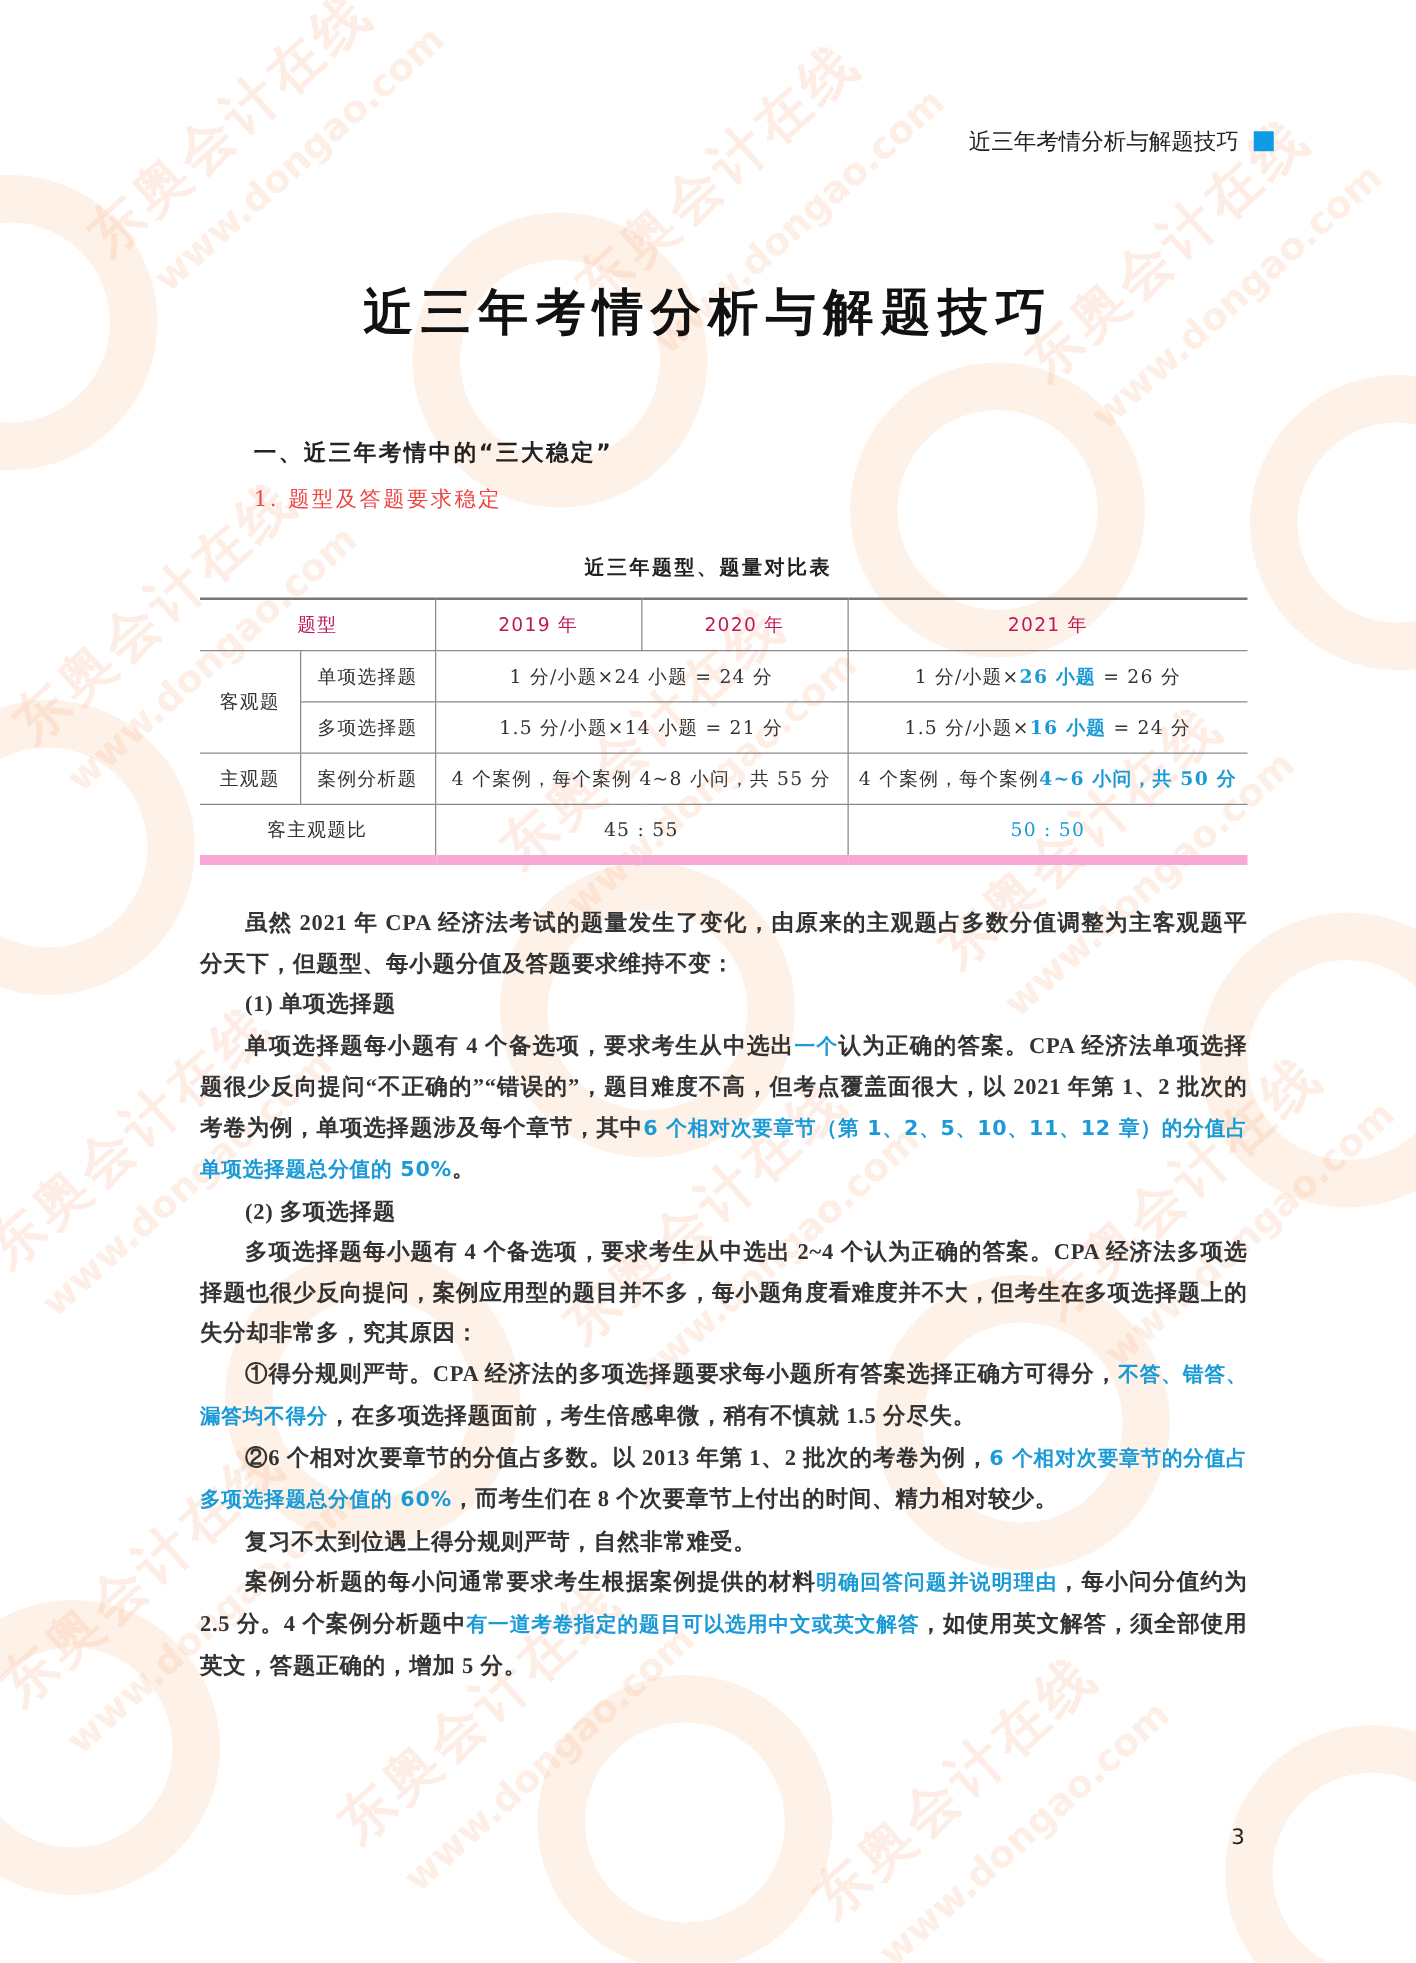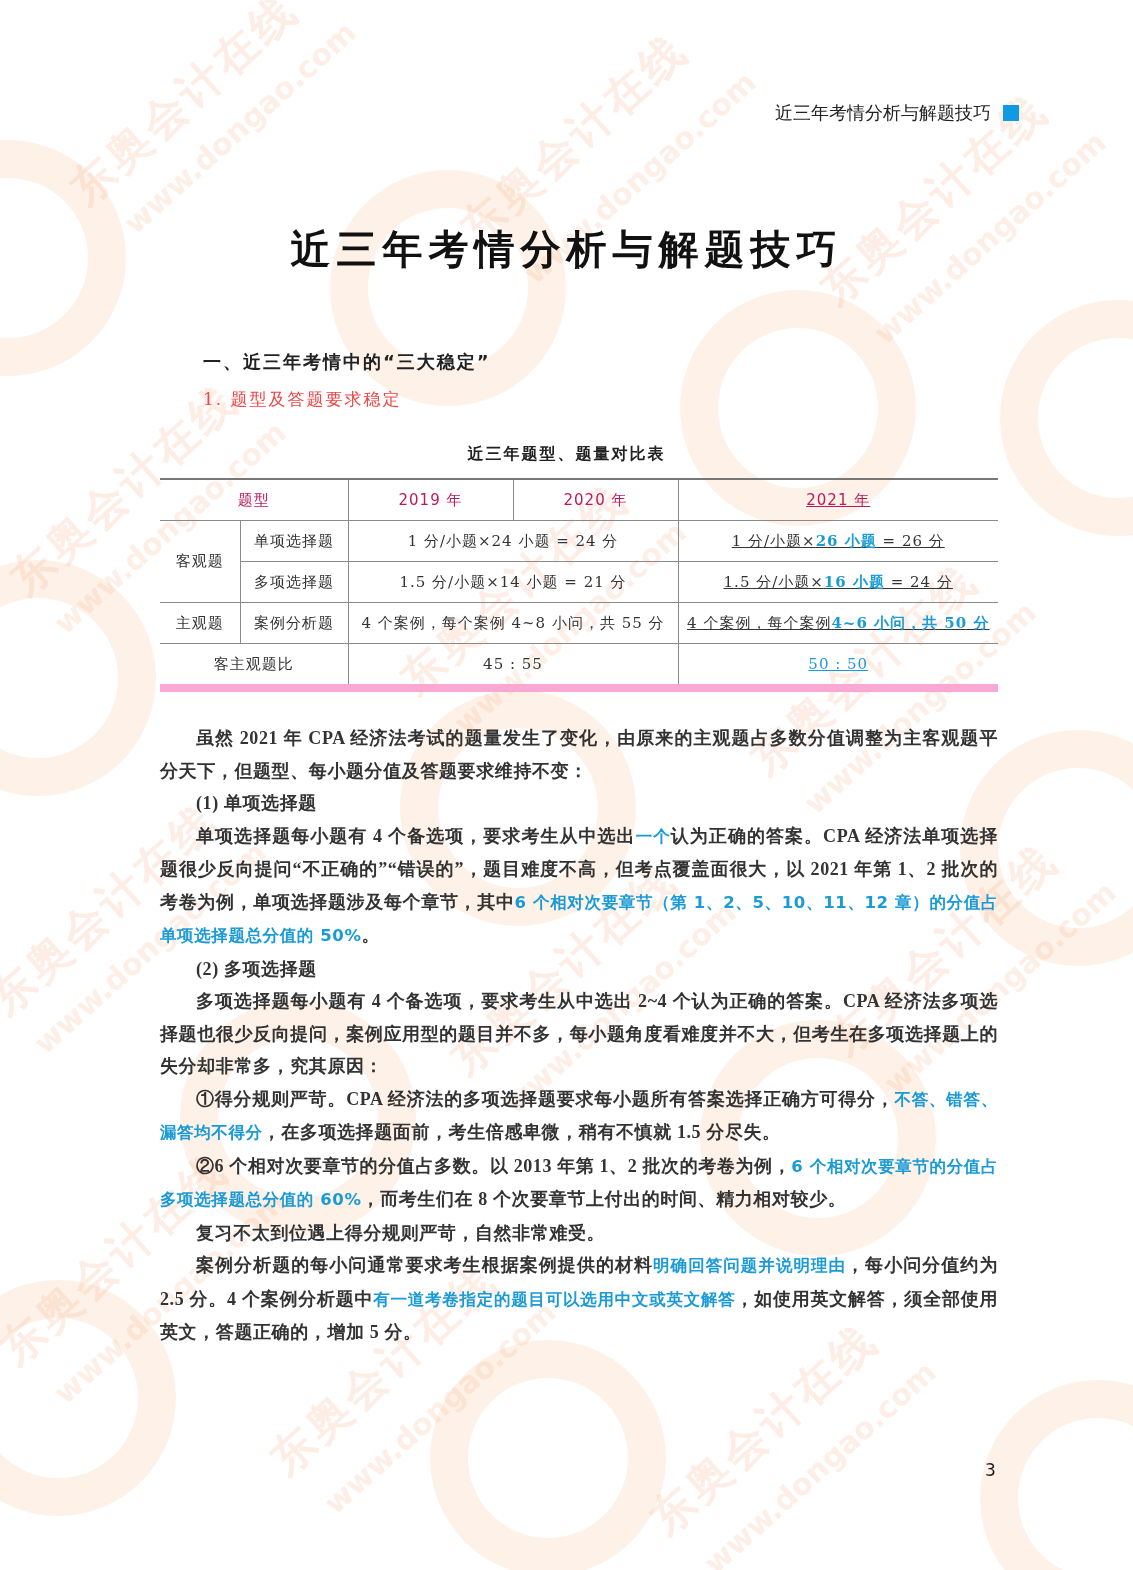--- a/index.html
+++ b/index.html
@@ -57,21 +57,21 @@
       position: absolute; top: 478px; left: 160px; width: 838px;
       border-collapse: collapse; font-size: 15px; color: #333;
     }
     table.cmp td, table.cmp th {
       border: 1px solid #8a8a8a; height: 40px; text-align: center; padding: 0 4px;
       font-weight: normal; letter-spacing: 1px;
     }
     table.cmp tr:first-child th { border-top: 2px solid #777; }
     table.cmp tr:last-child td { border-bottom: 8px solid #f9a8d4; }
     table.cmp td:first-child, table.cmp th:first-child { border-left: none; }
-    table.cmp td:last-child, table.cmp th:last-child { border-right: none; text-decoration: underline; }
+    table.cmp td:last-child, table.cmp th:last-child { border-right: none; }
     table.cmp th { font-family: "DejaVu Sans", sans-serif; font-size: 15px; color: #be185d; }
     .hl { color: #1a9ad6; font-weight: bold; }
 
     .body-text {
       position: absolute; top: 722px; left: 160px; width: 838px;
       font-family: "Liberation Serif", "DejaVu Serif", serif;
       font-size: 18px; line-height: 32.5px; color: #333;
       text-align: justify; letter-spacing: 0.6px; font-weight: bold;
     }
     .body-text p { margin: 0; text-indent: 2em; }

